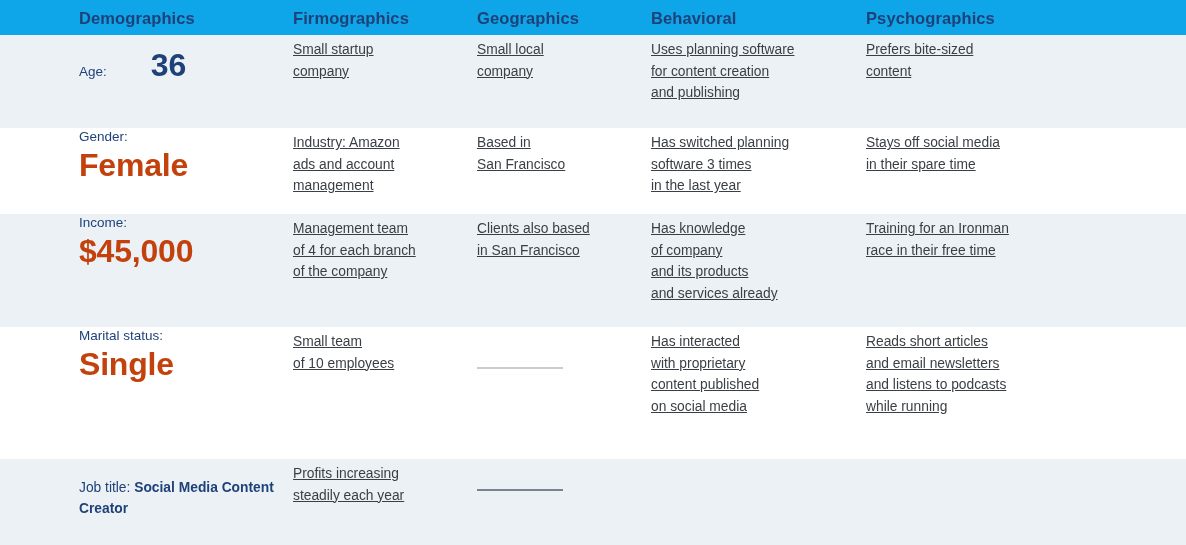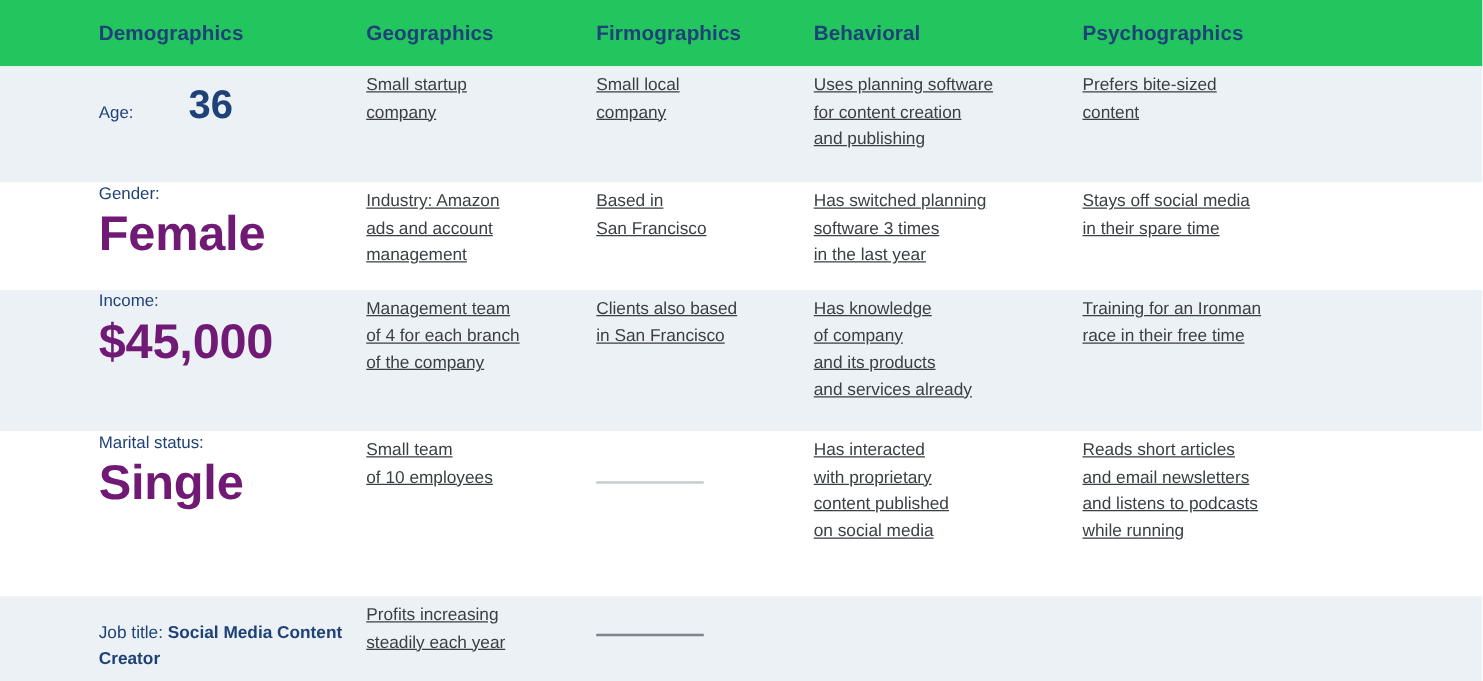--- a/index.html
+++ b/index.html
@@ -25,23 +25,23 @@
   
   .grid {
     display: grid;
     grid-template-columns: 79px 214px 184px 174px 215px 1fr;
     width: 100%;
     box-sizing: border-box;
   }
 
   
   .header-row {
-    height: 53px;
+    height: 35px;
     align-items: center;
-    background: #22c55e;
+    background: #0ea5e9;
   }
   .col-head {
     color: #1E4178;
     font-size: 16.5px;
     font-weight: bold;
     letter-spacing: 0.1px;
     line-height: 1;
     padding-top: 2px;
   }
 
@@ -95,23 +95,23 @@
   .demo-stack {
     padding-top: 0;
   }
   .demo-label {
     font-size: 13.5px;
     font-weight: normal;
     color: #1E4178;
     line-height: 1.35;
   }
   .demo-big {
-    font-size: 39px;
-    font-weight: bold;
-    color: #701a75;
+    font-size: 32px;
+    font-weight: bold;
+    color: #c2410c;
     line-height: 1.18;
     margin-top: 1px;
     letter-spacing: -0.2px;
   }
   .demo-jobtitle {
     padding-top: 18px;
     font-size: 13.8px;
     line-height: 1.55;
     color: #1E4178;
   }
@@ -143,22 +143,22 @@
   .dash.tall  { margin-top: 12px; }
 </style>
 </head>
 <body>
 
 <div id="persona-table">
 
   <div class="grid header-row">
     <div class="spacer"></div>
     <div class="col-head">Demographics</div>
+    <div class="col-head">Firmographics</div>
     <div class="col-head">Geographics</div>
-    <div class="col-head">Firmographics</div>
     <div class="col-head">Behavioral</div>
     <div class="col-head">Psychographics</div>
   </div>
 
   <div class="grid row row-1 shaded">
     <div class="spacer"></div>
     <div class="cell demo-cell">
       <div class="demo-inline">
         <span class="demo-label-sm">Age:</span>
         <span class="demo-big-inline">36</span>

